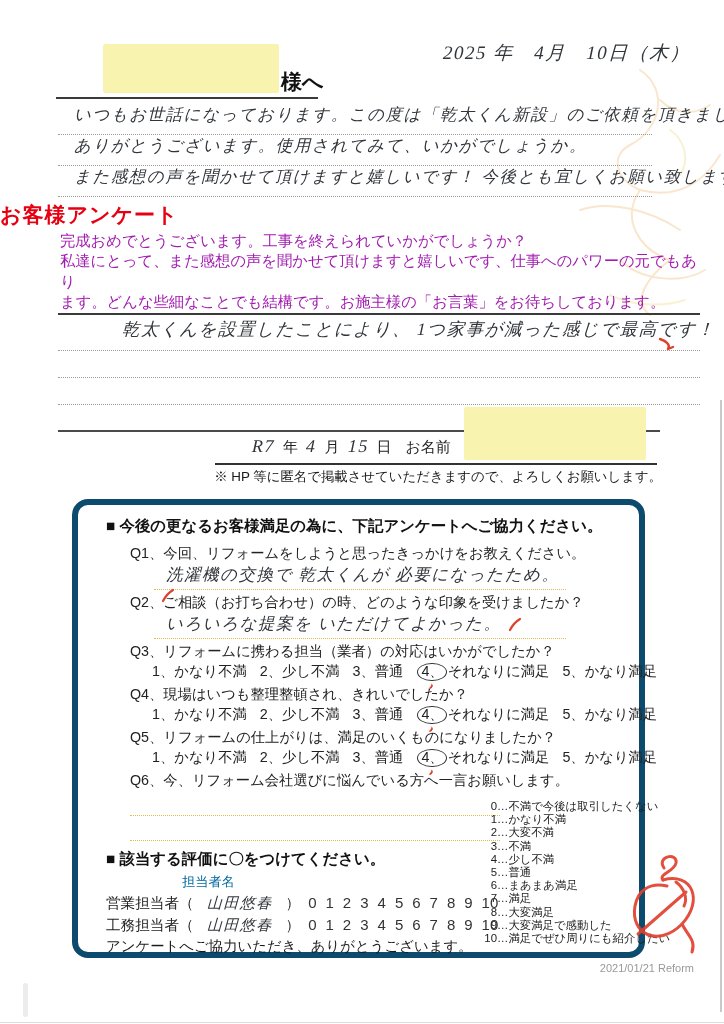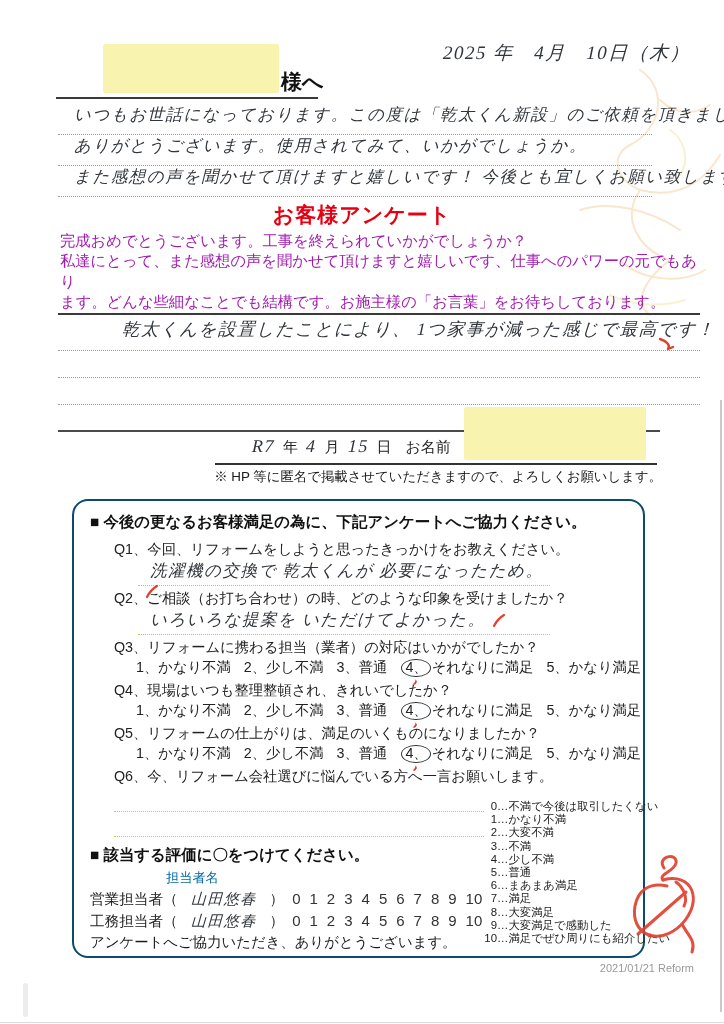--- a/index.html
+++ b/index.html
@@ -18,38 +18,38 @@
   .redact{background:#f8f3ae; border-radius:2px;}
   .redact1{left:103px; top:44px; width:176px; height:49px;}
   .redact2{left:464px; top:407px; width:182px; height:53px;}
   .date-top{left:443px; top:40px; font-size:19px;}
   .sama{left:281px; top:68px; font-size:21px; font-weight:bold; color:#111;}
   .rule{background:#3a3a3a;}
   .rule1{left:56px; top:97px; width:262px; height:2px;}
   .greeting{left:58px; top:104px; width:594px;}
   .greet-line{height:30px; border-bottom:1.5px dotted #9a9a9a; padding-left:16px;
     font-size:16.5px; white-space:nowrap;}
-  .survey-title{left:0; top:201px; width:724px; text-align:center;
+  .survey-title{left:0; top:201px; width:724px; text-align:left;
     font-size:21px; font-weight:bold; color:#e60012; letter-spacing:1px;}
   .intro{left:60px; top:231px; width:640px; font-size:15.3px; line-height:20.4px; color:#a21caf;}
   .rule2{left:58px; top:313px; width:642px; height:2px;}
   .feedback{left:122px; top:317px; font-size:17.5px; white-space:nowrap;}
   .ansline{border-top:1.5px dotted #9a9a9a;}
   .ansline1{left:58px; top:350px; width:642px;}
   .ansline2{left:58px; top:377px; width:642px;}
   .ansline3{left:58px; top:404px; width:642px;}
   .rule3{left:58px; top:430px; width:602px; height:1.5px; background:#4a4a4a;}
   .date-row{left:252px; top:436px; font-size:15px; color:#222; display:flex; align-items:baseline; gap:8px;}
   .date-row .hand{font-size:18px;}
   .rule4{left:215px; top:463px; width:442px; height:1.5px; background:#333;}
   .anon-note{right:62px; top:468px; font-size:13.4px; color:#1a1a1a;}
   
   .qbox{
     left:72px; top:499px; width:573px; height:459px; box-sizing:border-box;
-    border:2px solid #0c4a6e; border-radius:16px; padding:11px 0 0 16px;
+    border:6px solid #0c4a6e; border-radius:16px; padding:11px 0 0 28px;
   }
   .q-heading{font-size:15.4px; font-weight:bold; color:#111; margin-bottom:7px; white-space:nowrap;}
   .q-label{font-size:14.3px; color:#222; margin:3px 0 1px 24px; white-space:nowrap;}
   .q-answer{position:relative; margin:0 0 3px 48px; width:412px; height:25px;
     border-bottom:1.5px dotted #d9bd4e;}
   .q-answer .hand{font-size:16.5px; margin-left:12px; white-space:nowrap;}
   .scale-row{margin:1px 0 4px 46px; font-size:14.3px; color:#222; white-space:nowrap;}
   .scale-row .opt{margin-right:13px;}
   .circled{display:inline-block; border:1.6px solid #2f3438; border-radius:50%;
     padding:0 2px 1px 3px; line-height:1.05; position:relative; margin:0 1px;}

